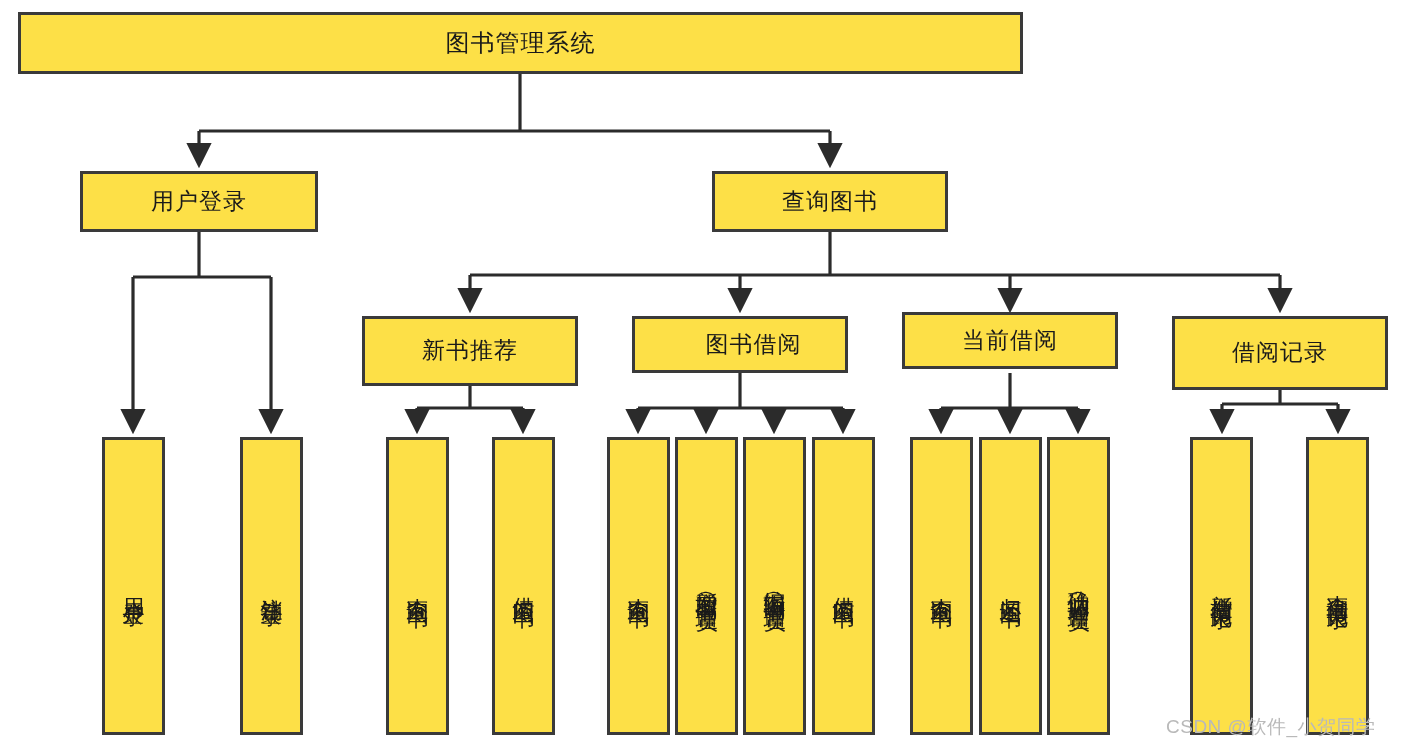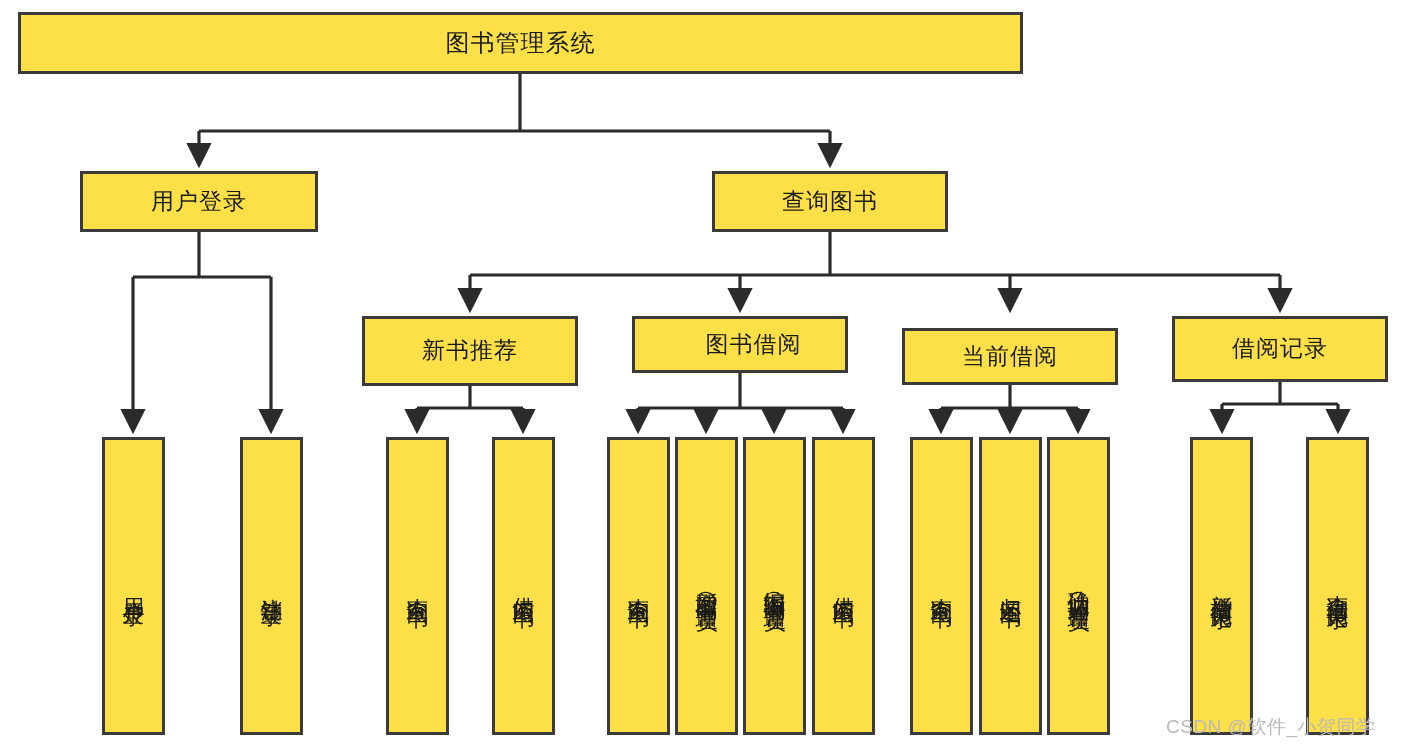--- a/index.html
+++ b/index.html
@@ -130,25 +130,25 @@
   </div>
 
   <div class="node-box level2" style="left:362px; top:316px; width:216px; height:70px;">
     <span class="node-label-h">新书推荐</span>
   </div>
 
   <div class="node-box level2" style="left:632px; top:316px; width:216px; height:57px;padding-left:27px;">
     <span class="node-label-h">图书借阅</span>
   </div>
 
-  <div class="node-box level2" style="left:902px; top:328px; width:216px; height:57px;text-align:center;">
+  <div class="node-box level2" style="left:902px; top:312px; width:216px; height:57px;text-align:center;">
     <span class="node-label-h">当前借阅</span>
   </div>
 
-  <div class="node-box level2" style="left:1172px; top:316px; width:216px; height:66px;">
+  <div class="node-box level2" style="left:1172px; top:316px; width:216px; height:74px;">
     <span class="node-label-h">借阅记录</span>
   </div>
 
   <div class="node-box leaf" style="left:102px; top:437px; width:63px; height:298px;">
     <span class="node-label-v">用户登录</span>
   </div>
 
   <div class="node-box leaf" style="left:240px; top:437px; width:63px; height:298px;">
     <span class="node-label-v">注销登录</span>
   </div>

